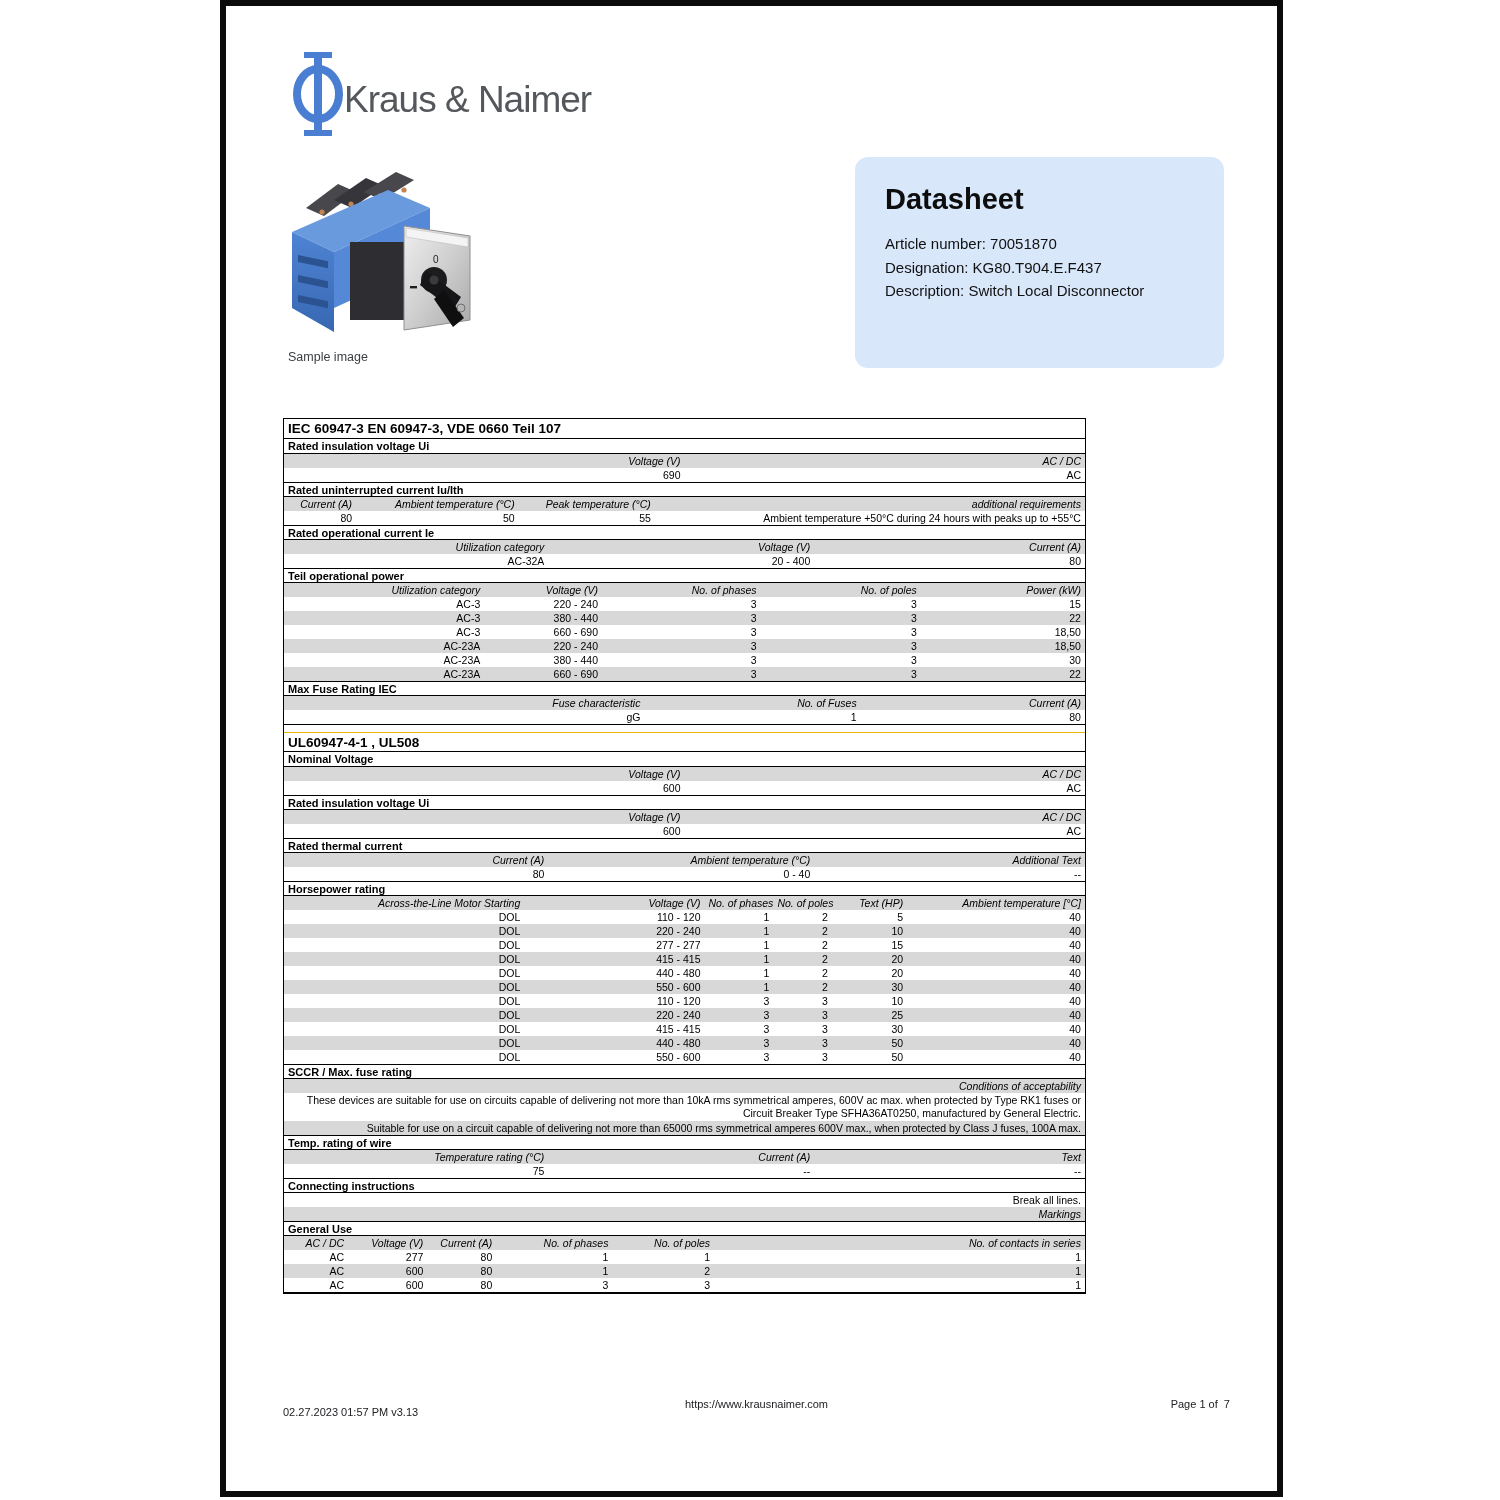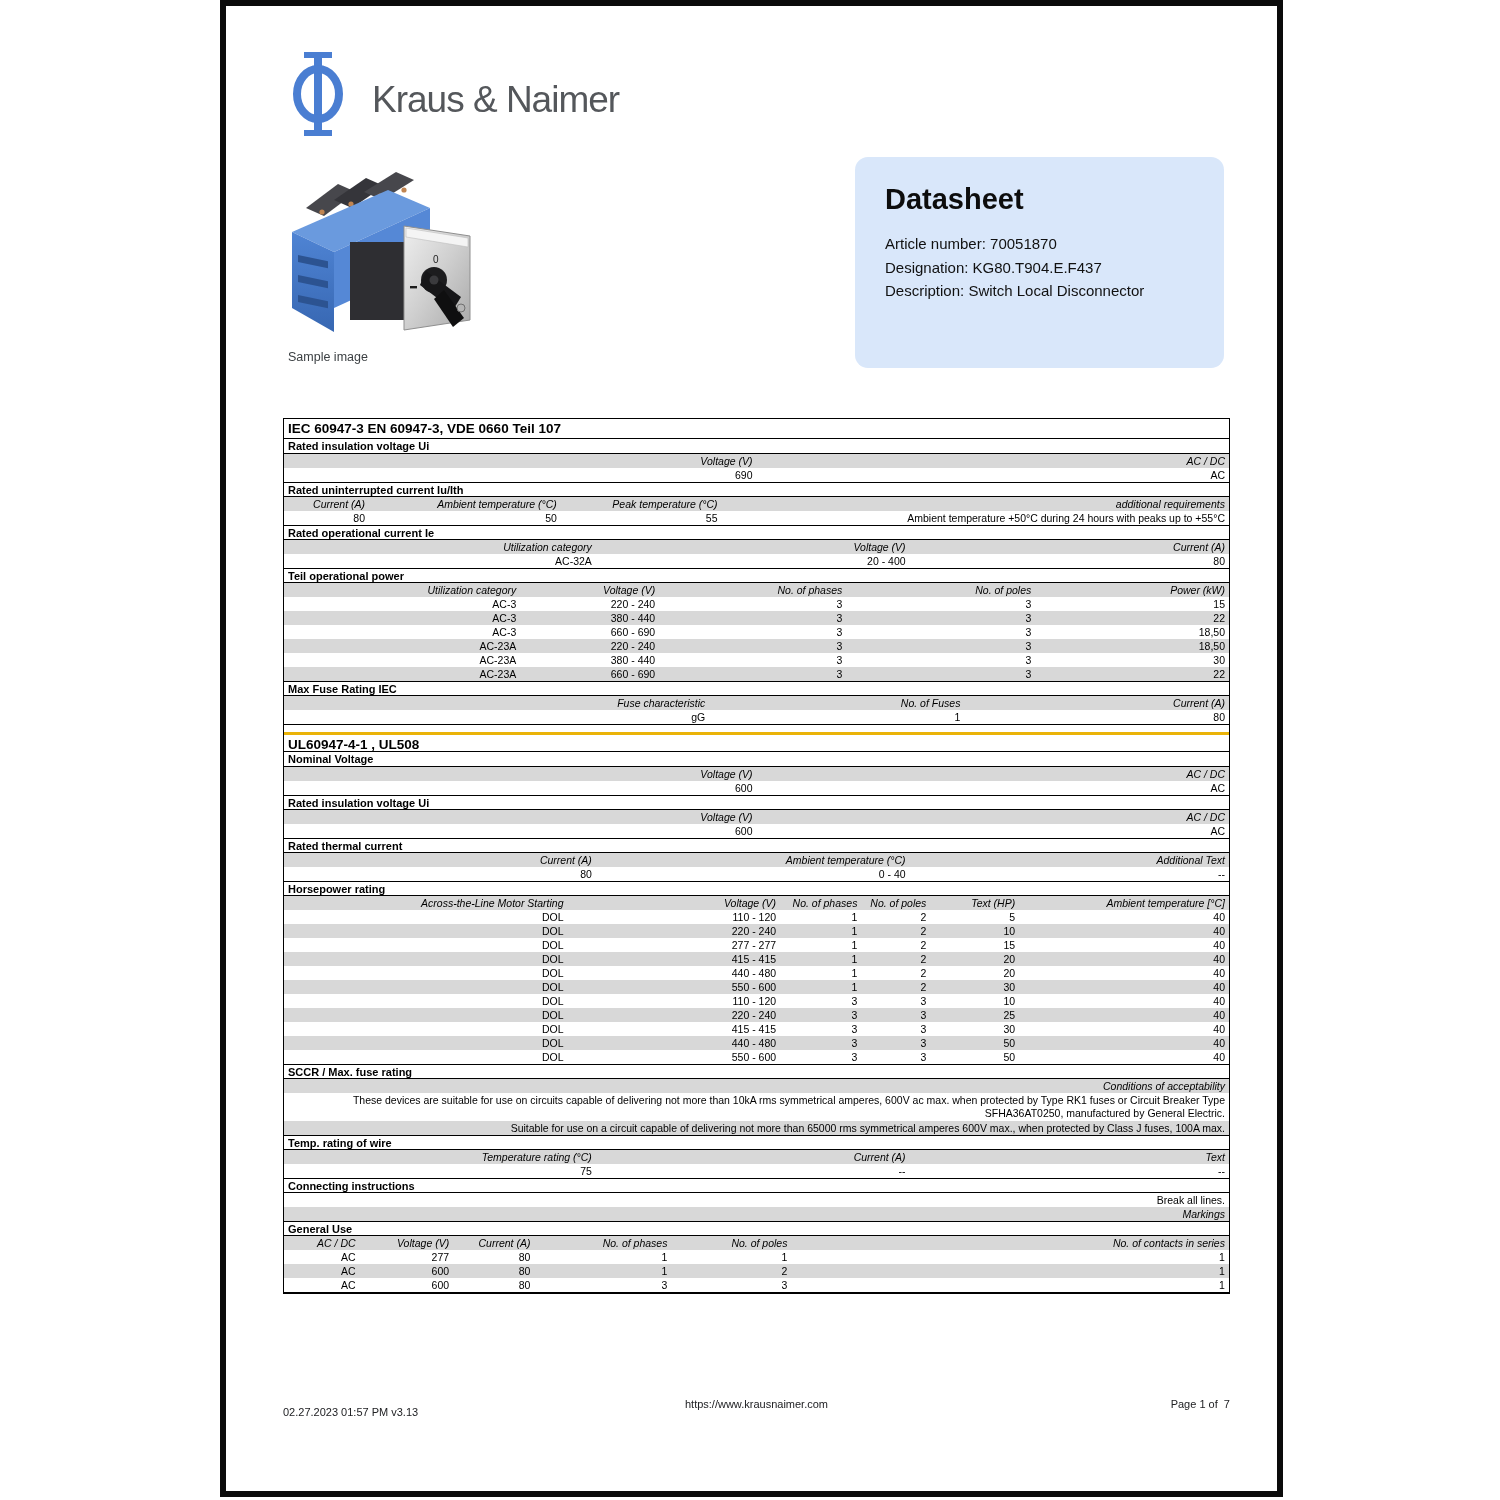--- a/index.html
+++ b/index.html
@@ -7,41 +7,41 @@
               font-family:"Liberation Sans", sans-serif; color:#000; }
   .canvas { position:relative; width:1500px; height:1500px; background:#fff; }
 
   
   .page { position:absolute; left:220px; top:0; width:1063px; height:1497px;
           background:#fff; border:6px solid #0b0b0b; }
 
   
   .logo { position:absolute; left:66px; top:46px; display:flex; align-items:center; }
   .logo svg { display:block; }
-  .brand { margin-left:28px; font-size:37px; letter-spacing:-1px; color:#54575b;
+  .brand { font-size:37px; letter-spacing:-1px; color:#54575b;
            font-weight:400; line-height:44px; position:relative; top:6px; }
 
   
   .product { position:absolute; left:58px; top:162px; width:198px; height:178px; }
   .caption { position:absolute; left:62px; top:344px; font-size:12.5px; color:#3c4043; }
 
   
   .card { position:absolute; left:629px; top:151px; width:369px; height:211px;
           background:#d9e7fa; border-radius:13px; padding:26px 24px 0 30px; }
   .card-title { font-size:29px; font-weight:700; color:#0d0d0d; }
   .card-lines { margin-top:16px; }
   .card-line { font-size:15px; line-height:23.5px; color:#111; }
   .card-line .b { font-weight:400; }
 
   
-  .spec { position:absolute; left:57px; top:412px; width:947px;
+  .spec { position:absolute; left:57px; top:412px; width:803px;
           border:1px solid #000; border-bottom:2px solid #000; background:#e5e5e5; }
   .t-title { font-weight:700; font-size:13.5px; height:20px; line-height:20px;
              padding-left:4px; border-bottom:1px solid #000; background:#fff; }
-  .t-title.t2 { border-top:3px solid #eab308; }
+  .t-title.t2 { border-top:1px solid #eab308; }
   .t-sub { font-weight:700; font-size:11px; height:15px; line-height:15px;
            padding-left:4px; border-top:1px solid #000; border-bottom:1px solid #000;
            background:#fff; }
   .t-title + .t-sub { border-top:none; }
   .t-gap { height:8px; background:#fff; border-top:1px solid #000; }
   .trow { display:flex; min-height:14px; line-height:14px; font-size:10.5px; background:#fff; }
   .trow.g { background:#d8d8d8; }
   .cell { padding:0 4px; white-space:nowrap; overflow:visible; }
   .cell.ar { text-align:right; }
   .cell.al { text-align:right; }

